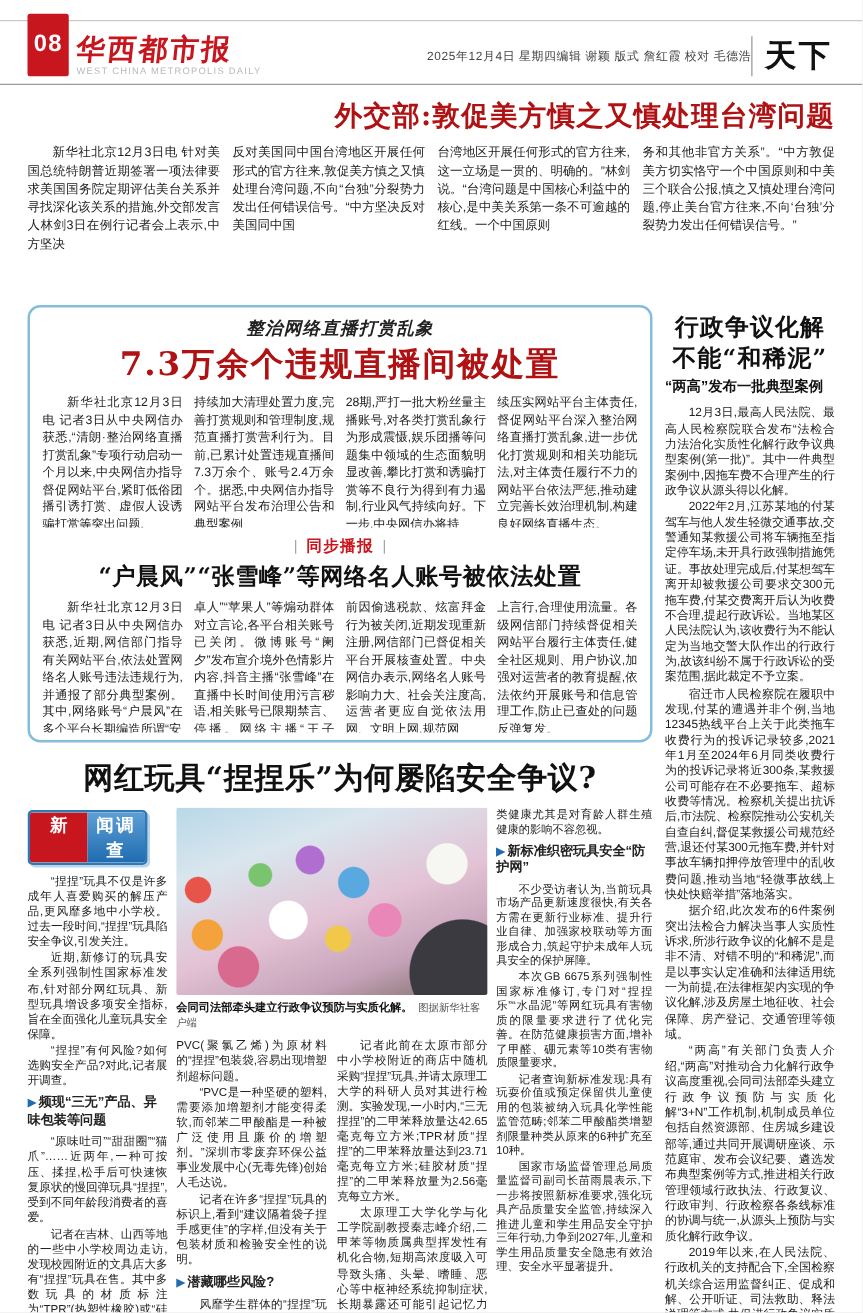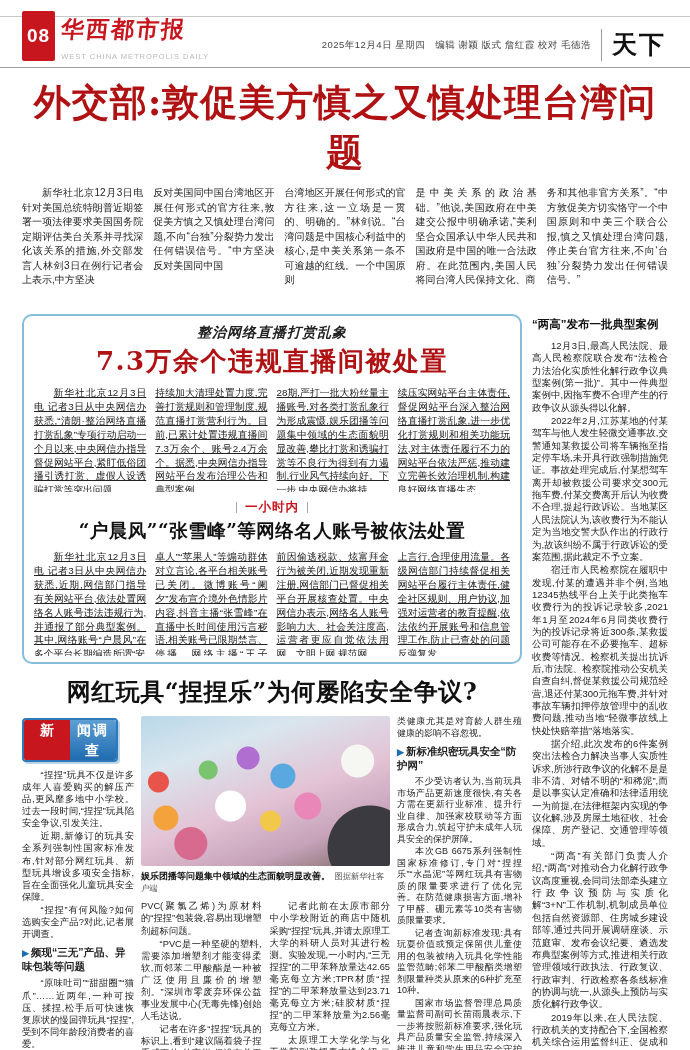--- a/index.html
+++ b/index.html
@@ -7,47 +7,47 @@
         padding:0 22px;position:relative;overflow:hidden;
         font-family:"Liberation Sans",sans-serif;color:#222;}
   .topline{border-top:1px solid #c9c9c9;margin:16px -22px 0 -22px;}
   
   header{display:flex;align-items:flex-end;justify-content:space-between;height:40px;margin-top:4px;}
   .mast-left{display:flex;align-items:flex-end;gap:6px;}
   .page-no{background:#c8161e;color:#fff;font-weight:bold;font-size:19px;line-height:24px;
            padding:13px 5px;border-radius:2px;letter-spacing:1px;}
   .mast-cn{color:#c8161e;font-family:"DejaVu Serif",serif;font-weight:bold;font-size:23px;
            line-height:22px;transform:skewX(-6deg);letter-spacing:2px;}
-  .mast-en{color:#b9b9b9;font-size:7.5px;letter-spacing:1px;margin-top:12px;}
-  .mast-right{display:flex;align-items:center;gap:10px;}
+  .mast-en{color:#b9b9b9;font-size:7.5px;letter-spacing:1px;margin-top:1px;}
+  .mast-right{display:flex;align-items:center;}
   .mast-meta{font-size:9.5px;color:#444;letter-spacing:.5px;}
   .section-box{border-left:1px solid #999;padding:2px 2px 2px 10px;
                font-size:25px;font-weight:bold;color:#111;letter-spacing:2px;
                font-family:"DejaVu Serif",serif;line-height:28px;}
   .headrule{border-top:1px solid #9a9a9a;margin:6px -22px 0 -22px;}
   
   .coltext{font-size:10px;line-height:1.45;text-align:justify;}
   .indent{text-indent:2em;}
   .para{margin:0;text-indent:2em;font-size:inherit;line-height:inherit;text-align:justify;}
   .noindent{text-indent:0;}
   
-  .story-top h1{margin:10px 0 8px 0;text-align:center;color:#b01113;
-     font-family:"DejaVu Serif",serif;font-size:37px;font-weight:bold;letter-spacing:1px;}
+  .story-top h1{margin:10px 0 8px 0;text-align:right;color:#b01113;
+     font-family:"DejaVu Serif",serif;font-size:22px;font-weight:bold;letter-spacing:1px;}
   .cols5{display:flex;gap:10px;height:120px;overflow:hidden;}
   .cols5 .coltext{flex:1;}
   
   .main-row{display:flex;gap:10px;margin-top:8px;}
   .left-col{width:500px;flex:0 0 500px;}
   .right-col{flex:1;overflow:hidden;height:842px;}
   
   .bluebox{border:2px solid #85bedb;border-radius:10px;padding:8px 10px 6px 10px;}
   .kicker{text-align:center;font-size:14px;font-weight:bold;color:#222;letter-spacing:1px;font-style:italic;}
   .box-headline{margin:2px 0 7px 0;text-align:center;color:#b01113;
      font-family:"DejaVu Serif",serif;font-size:26px;font-weight:bold;letter-spacing:1.5px;}
-  .cols4{display:flex;gap:9px;height:106px;overflow:hidden;text-decoration:underline;}
+  .cols4{display:flex;gap:9px;height:106px;overflow:hidden;}
   .cols4 .coltext{flex:1;font-size:9.8px;line-height:1.42;}
   .sync-row{display:flex;align-items:center;justify-content:center;gap:8px;margin:7px 0 2px 0;}
   .sync-bar{width:1px;height:11px;background:#a5a5a5;}
   .sync-label{color:#c8161e;font-weight:bold;font-size:12.5px;letter-spacing:1px;}
   .sync-headline{margin:1px 0 7px 0;text-align:center;color:#111;
      font-family:"DejaVu Serif",serif;font-size:18.5px;font-weight:bold;letter-spacing:.5px;}
   
   .story-bottom h2{margin:12px 0 8px 0;text-align:center;color:#111;
      font-family:"DejaVu Serif",serif;font-size:24px;font-weight:bold;letter-spacing:.5px;}
   .bottom-body{display:flex;gap:7px;height:452px;overflow:hidden;}
@@ -109,41 +109,40 @@
     </div>
   </header>
   <div class="headrule"></div>
 
   <section class="story-top">
     <h1>外交部:敦促美方慎之又慎处理台湾问题</h1>
     <div class="cols5">
       <div class="coltext indent">新华社北京12月3日电 针对美国总统特朗普近期签署一项法律要求美国国务院定期评估美台关系并寻找深化该关系的措施,外交部发言人林剑3日在例行记者会上表示,中方坚决</div>
       <div class="coltext">反对美国同中国台湾地区开展任何形式的官方往来,敦促美方慎之又慎处理台湾问题,不向“台独”分裂势力发出任何错误信号。“中方坚决反对美国同中国</div>
       <div class="coltext">台湾地区开展任何形式的官方往来,这一立场是一贯的、明确的。”林剑说。“台湾问题是中国核心利益中的核心,是中美关系第一条不可逾越的红线。一个中国原则</div>
-      <div class="coltext">是中美关系的政治基础。”他说,美国政府在中美建交公报中明确承诺,“美利坚合众国承认中华人民共和国政府是中国的唯一合法政府。在此范围内,美国人民将同台湾人民保持文化、商</div>
       <div class="coltext">务和其他非官方关系”。“中方敦促美方切实恪守一个中国原则和中美三个联合公报,慎之又慎处理台湾问题,停止美台官方往来,不向‘台独’分裂势力发出任何错误信号。”</div>
     </div>
   </section>
 
   <div class="main-row">
     <div class="left-col">
 
       <section class="bluebox">
         <div class="kicker">整治网络直播打赏乱象</div>
         <h2 class="box-headline">7.3万余个违规直播间被处置</h2>
         <div class="cols4">
           <div class="coltext indent">新华社北京12月3日电 记者3日从中央网信办获悉,“清朗·整治网络直播打赏乱象”专项行动启动一个月以来,中央网信办指导督促网站平台,紧盯低俗团播引诱打赏、虚假人设诱骗打赏等突出问题,</div>
           <div class="coltext">持续加大清理处置力度,完善打赏规则和管理制度,规范直播打赏营利行为。目前,已累计处置违规直播间7.3万余个、账号2.4万余个。据悉,中央网信办指导网站平台发布治理公告和典型案例</div>
           <div class="coltext">28期,严打一批大粉丝量主播账号,对各类打赏乱象行为形成震慑,娱乐团播等问题集中领域的生态面貌明显改善,攀比打赏和诱骗打赏等不良行为得到有力遏制,行业风气持续向好。下一步,中央网信办将持</div>
           <div class="coltext">续压实网站平台主体责任,督促网站平台深入整治网络直播打赏乱象,进一步优化打赏规则和相关功能玩法,对主体责任履行不力的网站平台依法严惩,推动建立完善长效治理机制,构建良好网络直播生态。</div>
         </div>
 
         <div class="sync-row">
           <span class="sync-bar"></span>
-          <span class="sync-label">一小时内</span>
+          <span class="sync-label">同步播报</span>
           <span class="sync-bar"></span>
         </div>
         <h3 class="sync-headline">“户晨风”“张雪峰”等网络名人账号被依法处置</h3>
         <div class="cols4">
           <div class="coltext indent">新华社北京12月3日电 记者3日从中央网信办获悉,近期,网信部门指导有关网站平台,依法处置网络名人账号违法违规行为,并通报了部分典型案例。其中,网络账号“户晨风”在多个平台长期编造所谓“安</div>
           <div class="coltext">卓人”“苹果人”等煽动群体对立言论,各平台相关账号已关闭。微博账号“阑夕”发布宣介境外色情影片内容,抖音主播“张雪峰”在直播中长时间使用污言秽语,相关账号已限期禁言、停播。网络主播“王子柏”相关账号此</div>
           <div class="coltext">前因偷逃税款、炫富拜金行为被关闭,近期发现重新注册,网信部门已督促相关平台开展核查处置。中央网信办表示,网络名人账号影响力大、社会关注度高,运营者更应自觉依法用网、文明上网,规范网</div>
           <div class="coltext">上言行,合理使用流量。各级网信部门持续督促相关网站平台履行主体责任,健全社区规则、用户协议,加强对运营者的教育提醒,依法依约开展账号和信息管理工作,防止已查处的问题反弹复发。</div>
         </div>
       </section>
@@ -162,21 +161,21 @@
             <p class="para">“捏捏”有何风险?如何选购安全产品?对此,记者展开调查。</p>
             <div class="subhead"><span class="arrow">▶</span><span>频现“三无”产品、异味包装等问题</span></div>
             <p class="para">“原味吐司”“甜甜圈”“猫爪”……近两年,一种可按压、揉捏,松手后可快速恢复原状的慢回弹玩具“捏捏”,受到不同年龄段消费者的喜爱。</p>
             <p class="para">记者在吉林、山西等地的一些中小学校周边走访,发现校园附近的文具店大多有“捏捏”玩具在售。其中多数玩具的材质标注为“TPR”(热塑性橡胶)或“硅胶”,部分玩具为“三无”产品。</p>
 
           </div>
 
           <div class="bmid">
             <div class="photo"></div>
             <div class="caption">
-              <span class="cap-main">娱乐团播等问题集中领域的生态面貌明显改善。</span>
+              <span class="cap-main">会同司法部牵头建立行政争议预防与实质化解。</span>
               <span class="cap-credit">图据新华社客户端</span>
             </div>
             <div class="midcols">
               <div class="bcol">
                 <p class="para noindent">PVC(聚氯乙烯)为原材料的“捏捏”包装袋,容易出现增塑剂超标问题。</p>
                 <p class="para">“PVC是一种坚硬的塑料,需要添加增塑剂才能变得柔软,而邻苯二甲酸酯是一种被广泛使用且廉价的增塑剂。”深圳市零废弃环保公益事业发展中心(无毒先锋)创始人毛达说。</p>
                 <p class="para">记者在许多“捏捏”玩具的标识上,看到“建议隔着袋子捏手感更佳”的字样,但没有关于包装材质和检验安全性的说明。</p>
                 <div class="subhead"><span class="arrow">▶</span><span>潜藏哪些风险?</span></div>
                 <p class="para">风靡学生群体的“捏捏”玩具究竟是否有害?</p>
 
@@ -197,20 +196,24 @@
             <p class="para">记者查询新标准发现:具有玩耍价值或预定保留供儿童使用的包装被纳入玩具化学性能监管范畴;邻苯二甲酸酯类增塑剂限量种类从原来的6种扩充至10种。</p>
             <p class="para">国家市场监督管理总局质量监督司副司长苗雨晨表示,下一步将按照新标准要求,强化玩具产品质量安全监管,持续深入推进儿童和学生用品安全守护三年行动,力争到2027年,儿童和学生用品质量安全隐患有效治理、安全水平显著提升。</p>
 
           </div>
 
         </div>
       </section>
     </div>
 
     <aside class="right-col">
+      <div class="rtitle">
+        <div>行政争议化解</div>
+        <div>不能“和稀泥”</div>
+      </div>
       <div class="rsub">“两高”发布一批典型案例</div>
       <div class="rbody">
         <p class="para">12月3日,最高人民法院、最高人民检察院联合发布“法检合力法治化实质性化解行政争议典型案例(第一批)”。其中一件典型案例中,因拖车费不合理产生的行政争议从源头得以化解。</p>
         <p class="para">2022年2月,江苏某地的付某驾车与他人发生轻微交通事故,交警通知某救援公司将车辆拖至指定停车场,未开具行政强制措施凭证。事故处理完成后,付某想驾车离开却被救援公司要求交300元拖车费,付某交费离开后认为收费不合理,提起行政诉讼。当地某区人民法院认为,该收费行为不能认定为当地交警大队作出的行政行为,故该纠纷不属于行政诉讼的受案范围,据此裁定不予立案。</p>
         <p class="para">宿迁市人民检察院在履职中发现,付某的遭遇并非个例,当地12345热线平台上关于此类拖车收费行为的投诉记录较多,2021年1月至2024年6月同类收费行为的投诉记录将近300条,某救援公司可能存在不必要拖车、超标收费等情况。检察机关提出抗诉后,市法院、检察院推动公安机关自查自纠,督促某救援公司规范经营,退还付某300元拖车费,并针对事故车辆扣押停放管理中的乱收费问题,推动当地“轻微事故线上快处快赔举措”落地落实。</p>
         <p class="para">据介绍,此次发布的6件案例突出法检合力解决当事人实质性诉求,所涉行政争议的化解不是是非不清、对错不明的“和稀泥”,而是以事实认定准确和法律适用统一为前提,在法律框架内实现的争议化解,涉及房屋土地征收、社会保障、房产登记、交通管理等领域。</p>
         <p class="para">“两高”有关部门负责人介绍,“两高”对推动合力化解行政争议高度重视,会同司法部牵头建立行政争议预防与实质化解“3+N”工作机制,机制成员单位包括自然资源部、住房城乡建设部等,通过共同开展调研座谈、示范庭审、发布会议纪要、遴选发布典型案例等方式,推进相关行政管理领域行政执法、行政复议、行政审判、行政检察各条线标准的协调与统一,从源头上预防与实质化解行政争议。</p>
         <p class="para">2019年以来,在人民法院、行政机关的支持配合下,全国检察机关综合运用监督纠正、促成和解、公开听证、司法救助、释法说理等方式,共促进行政争议实质性化解6.5万余件,其中争议十年以上的3400余件。</p>
 
       </div>

